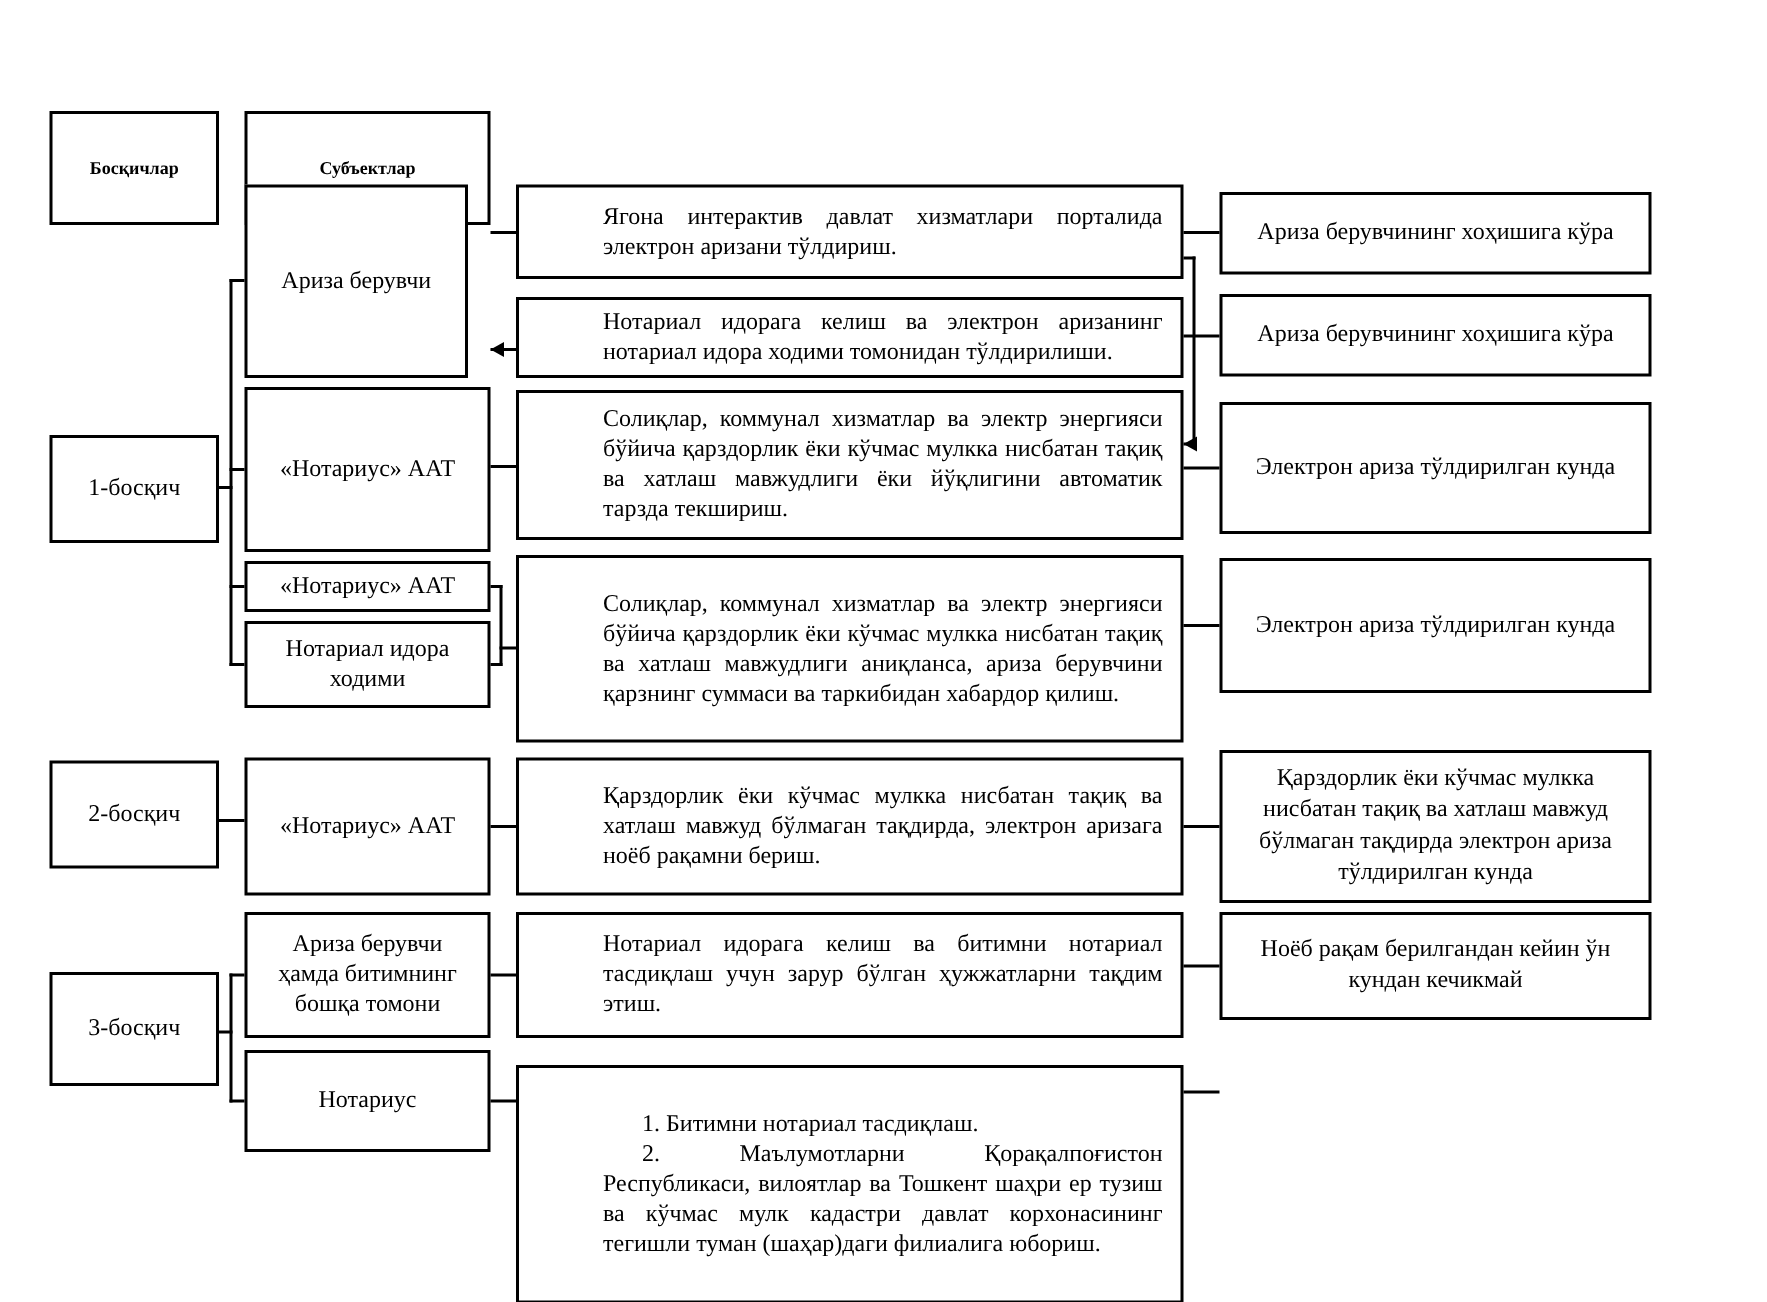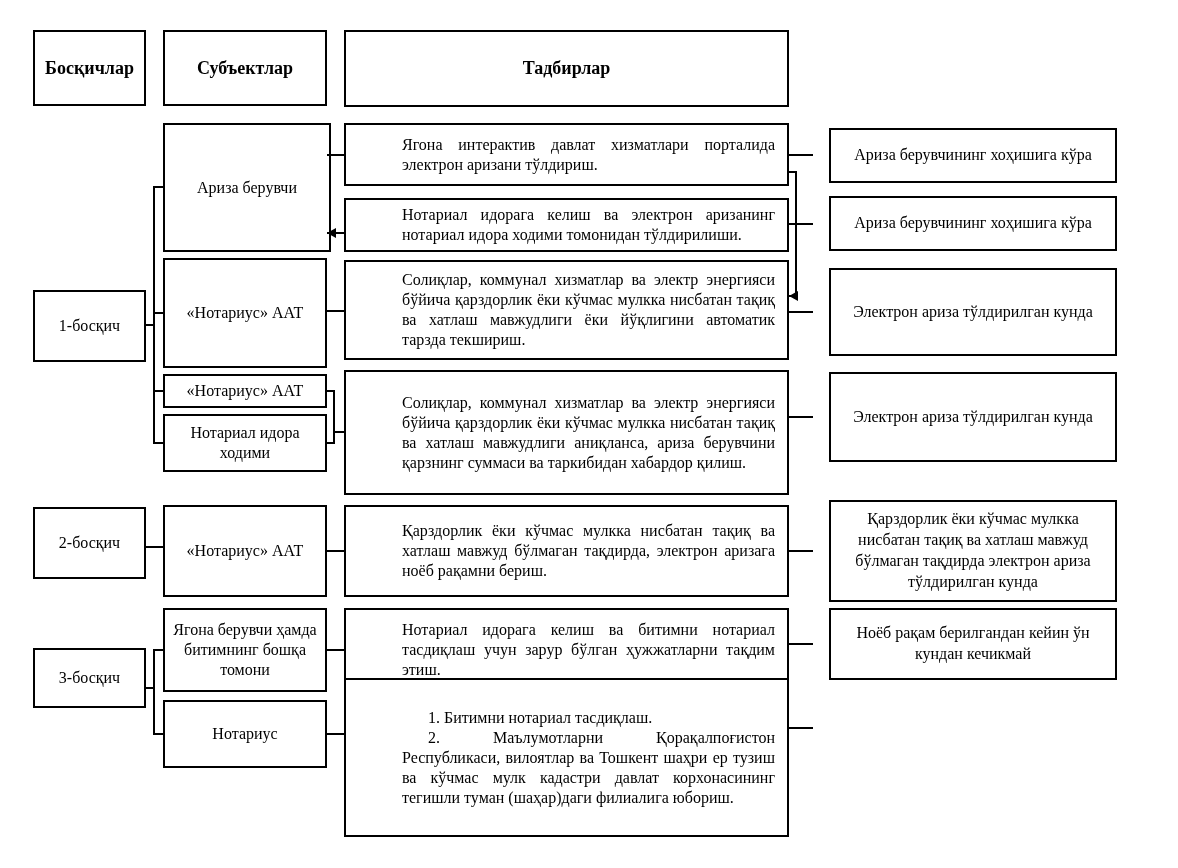--- a/index.html
+++ b/index.html
@@ -17,76 +17,75 @@
     border: 2px solid #000000;
     background: #ffffff;
     display: flex;
     align-items: center;
     justify-content: center;
     text-align: center;
     font-size: 16px;
     line-height: 1.25;
     padding: 2px 8px;
   }
-  .header { font-weight: bold; font-size: 18px; }
+  .header { font-weight: bold; font-size: 12px; margin-top: 44px; }
   .activity { padding: 3px 12px; }
   .activity .inner { width: 100%; text-align: justify; margin-left: 44px; }
   .activity .inner p { margin: 0; text-indent: 26px; text-align: justify; }
-  .deadline { line-height: 1.3; margin-left: 16px; }
+  .deadline { line-height: 1.3; }
   .hline, .vline { position: absolute; background: #000000; }
   .hline { height: 2px; }
   .vline { width: 2px; }
   .arrow-left {
     position: absolute;
     width: 0; height: 0;
     border-top: 5px solid transparent;
     border-bottom: 5px solid transparent;
     border-right: 9px solid #000000;
   }
 </style>
 </head>
 <body>
 
 <div class="canvas">
 
   <div class="box header" style="left:33px;top:30px;width:113px;height:76px">Босқичлар</div>
   <div class="box header" style="left:163px;top:30px;width:164px;height:76px">Субъектлар</div>
-  <div class="box header" style="left:344px;top:30px;width:445px;height:77px">Тадбирлар</div>
 
   <div class="box" style="left:33px;top:290px;width:113px;height:72px">1-босқич</div>
   <div class="box" style="left:33px;top:507px;width:113px;height:72px">2-босқич</div>
-  <div class="box" style="left:33px;top:648px;width:113px;height:60px">3-босқич</div>
+  <div class="box" style="left:33px;top:648px;width:113px;height:76px">3-босқич</div>
 
-  <div class="box" style="left:163px;top:123px;width:168px;height:129px">Ариза берувчи</div>
+  <div class="box" style="left:163px;top:123px;width:149px;height:129px">Ариза берувчи</div>
   <div class="box" style="left:163px;top:258px;width:164px;height:110px">«Нотариус» ААТ</div>
   <div class="box" style="left:163px;top:374px;width:164px;height:34px">«Нотариус» ААТ</div>
   <div class="box" style="left:163px;top:414px;width:164px;height:58px">Нотариал идора ходими</div>
   <div class="box" style="left:163px;top:505px;width:164px;height:92px">«Нотариус» ААТ</div>
-  <div class="box" style="left:163px;top:608px;width:164px;height:84px">Ягона берувчи ҳамда битимнинг бошқа томони</div>
+  <div class="box" style="left:163px;top:608px;width:164px;height:84px">Ариза берувчи ҳамда битимнинг бошқа томони</div>
   <div class="box" style="left:163px;top:700px;width:164px;height:68px">Нотариус</div>
 
   <div class="box activity" style="left:344px;top:123px;width:445px;height:63px">
     <div class="inner">Ягона интерактив давлат хизматлари порталида электрон аризани тўлдириш.</div>
   </div>
   <div class="box activity" style="left:344px;top:198px;width:445px;height:54px">
     <div class="inner">Нотариал идорага келиш ва электрон аризанинг нотариал идора ходими томонидан тўлдирилиши.</div>
   </div>
   <div class="box activity" style="left:344px;top:260px;width:445px;height:100px">
     <div class="inner">Солиқлар, коммунал хизматлар ва электр энергияси бўйича қарздорлик ёки кўчмас мулкка нисбатан тақиқ ва хатлаш мавжудлиги ёки йўқлигини автоматик тарзда текшириш.</div>
   </div>
   <div class="box activity" style="left:344px;top:370px;width:445px;height:125px">
     <div class="inner">Солиқлар, коммунал хизматлар ва электр энергияси бўйича қарздорлик ёки кўчмас мулкка нисбатан тақиқ ва хатлаш мавжудлиги аниқланса, ариза берувчини қарзнинг суммаси ва таркибидан хабардор қилиш.</div>
   </div>
   <div class="box activity" style="left:344px;top:505px;width:445px;height:92px">
     <div class="inner">Қарздорлик ёки кўчмас мулкка нисбатан тақиқ ва хатлаш мавжуд бўлмаган тақдирда, электрон аризага ноёб рақамни бериш.</div>
   </div>
   <div class="box activity" style="left:344px;top:608px;width:445px;height:84px">
     <div class="inner">Нотариал идорага келиш ва битимни нотариал тасдиқлаш учун зарур бўлган ҳужжатларни тақдим этиш.</div>
   </div>
-  <div class="box activity" style="left:344px;top:678px;width:445px;height:159px">
+  <div class="box activity" style="left:344px;top:710px;width:445px;height:159px">
     <div class="inner">
       <p>1. Битимни нотариал тасдиқлаш.</p>
       <p>2. Маълумотларни Қорақалпоғистон Республикаси, вилоятлар ва Тошкент шаҳри ер тузиш ва кўчмас мулк кадастри давлат корхонасининг тегишли туман (шаҳар)даги филиалига юбориш.</p>
     </div>
   </div>
 
   <div class="box deadline" style="left:813px;top:128px;width:288px;height:55px">Ариза берувчининг хоҳишига кўра</div>
   <div class="box deadline" style="left:813px;top:196px;width:288px;height:55px">Ариза берувчининг хоҳишига кўра</div>
   <div class="box deadline" style="left:813px;top:268px;width:288px;height:88px">Электрон ариза тўлдирилган кунда</div>
   <div class="box deadline" style="left:813px;top:372px;width:288px;height:90px">Электрон ариза тўлдирилган кунда</div>

